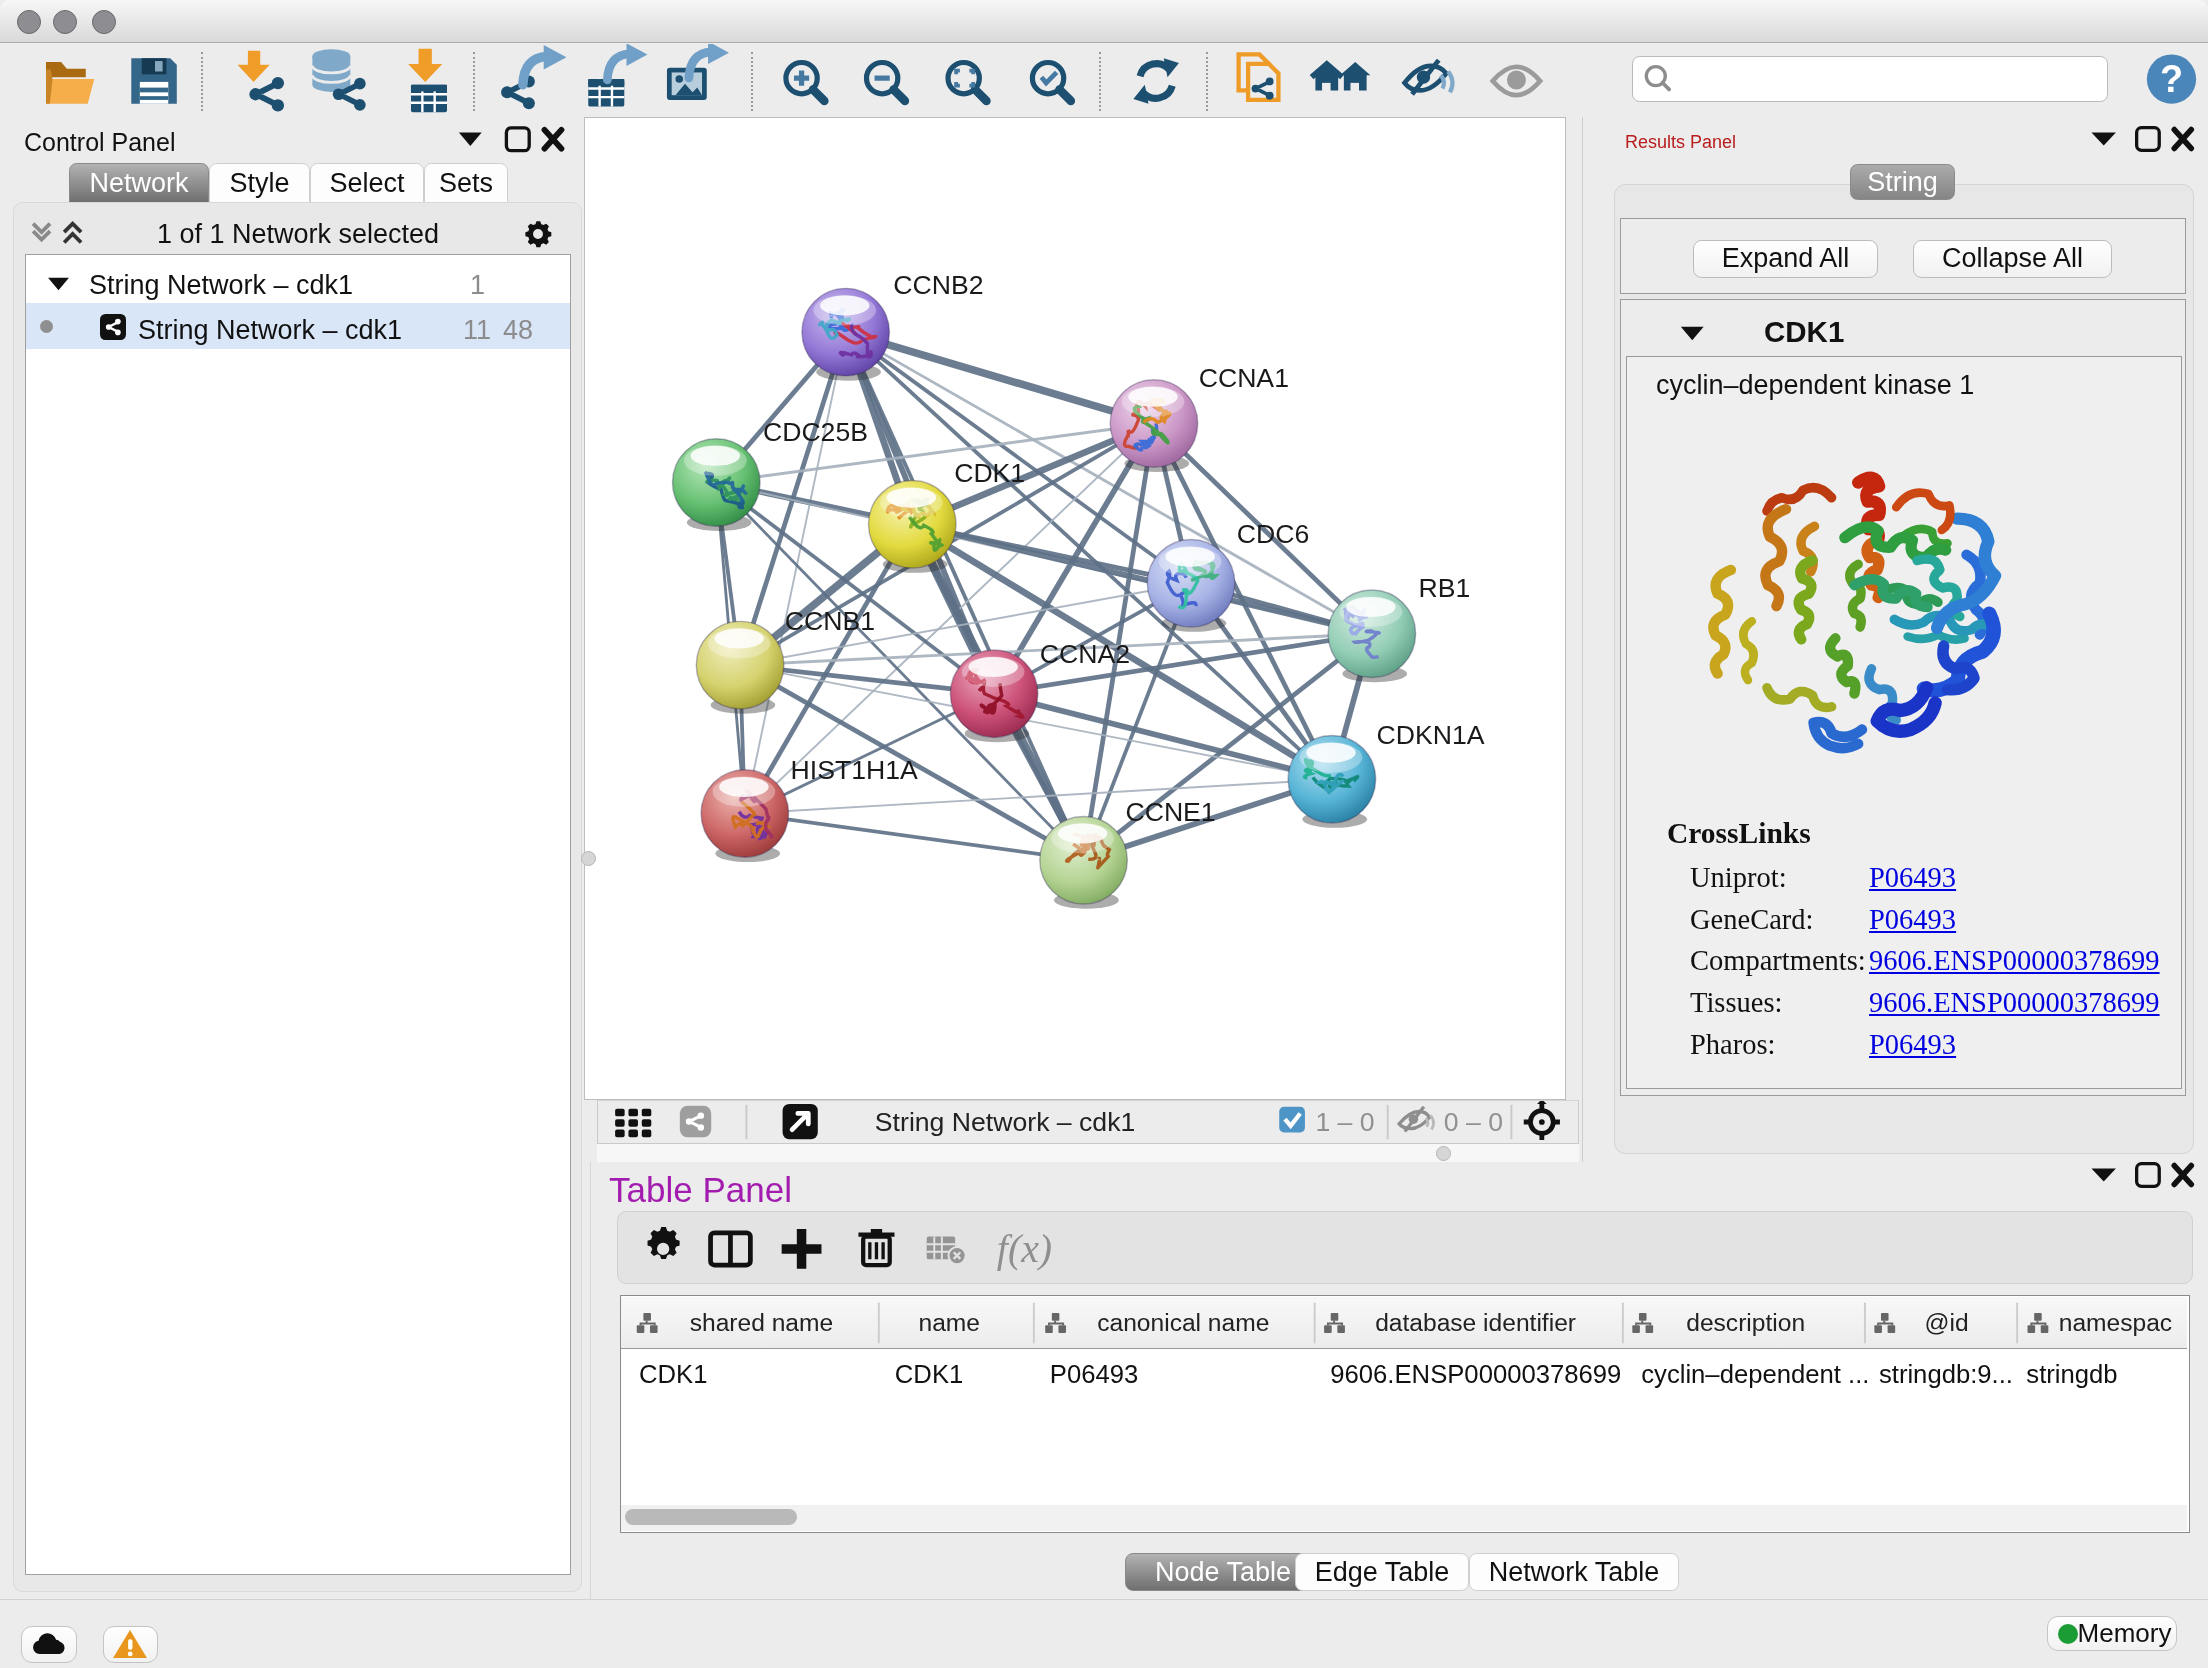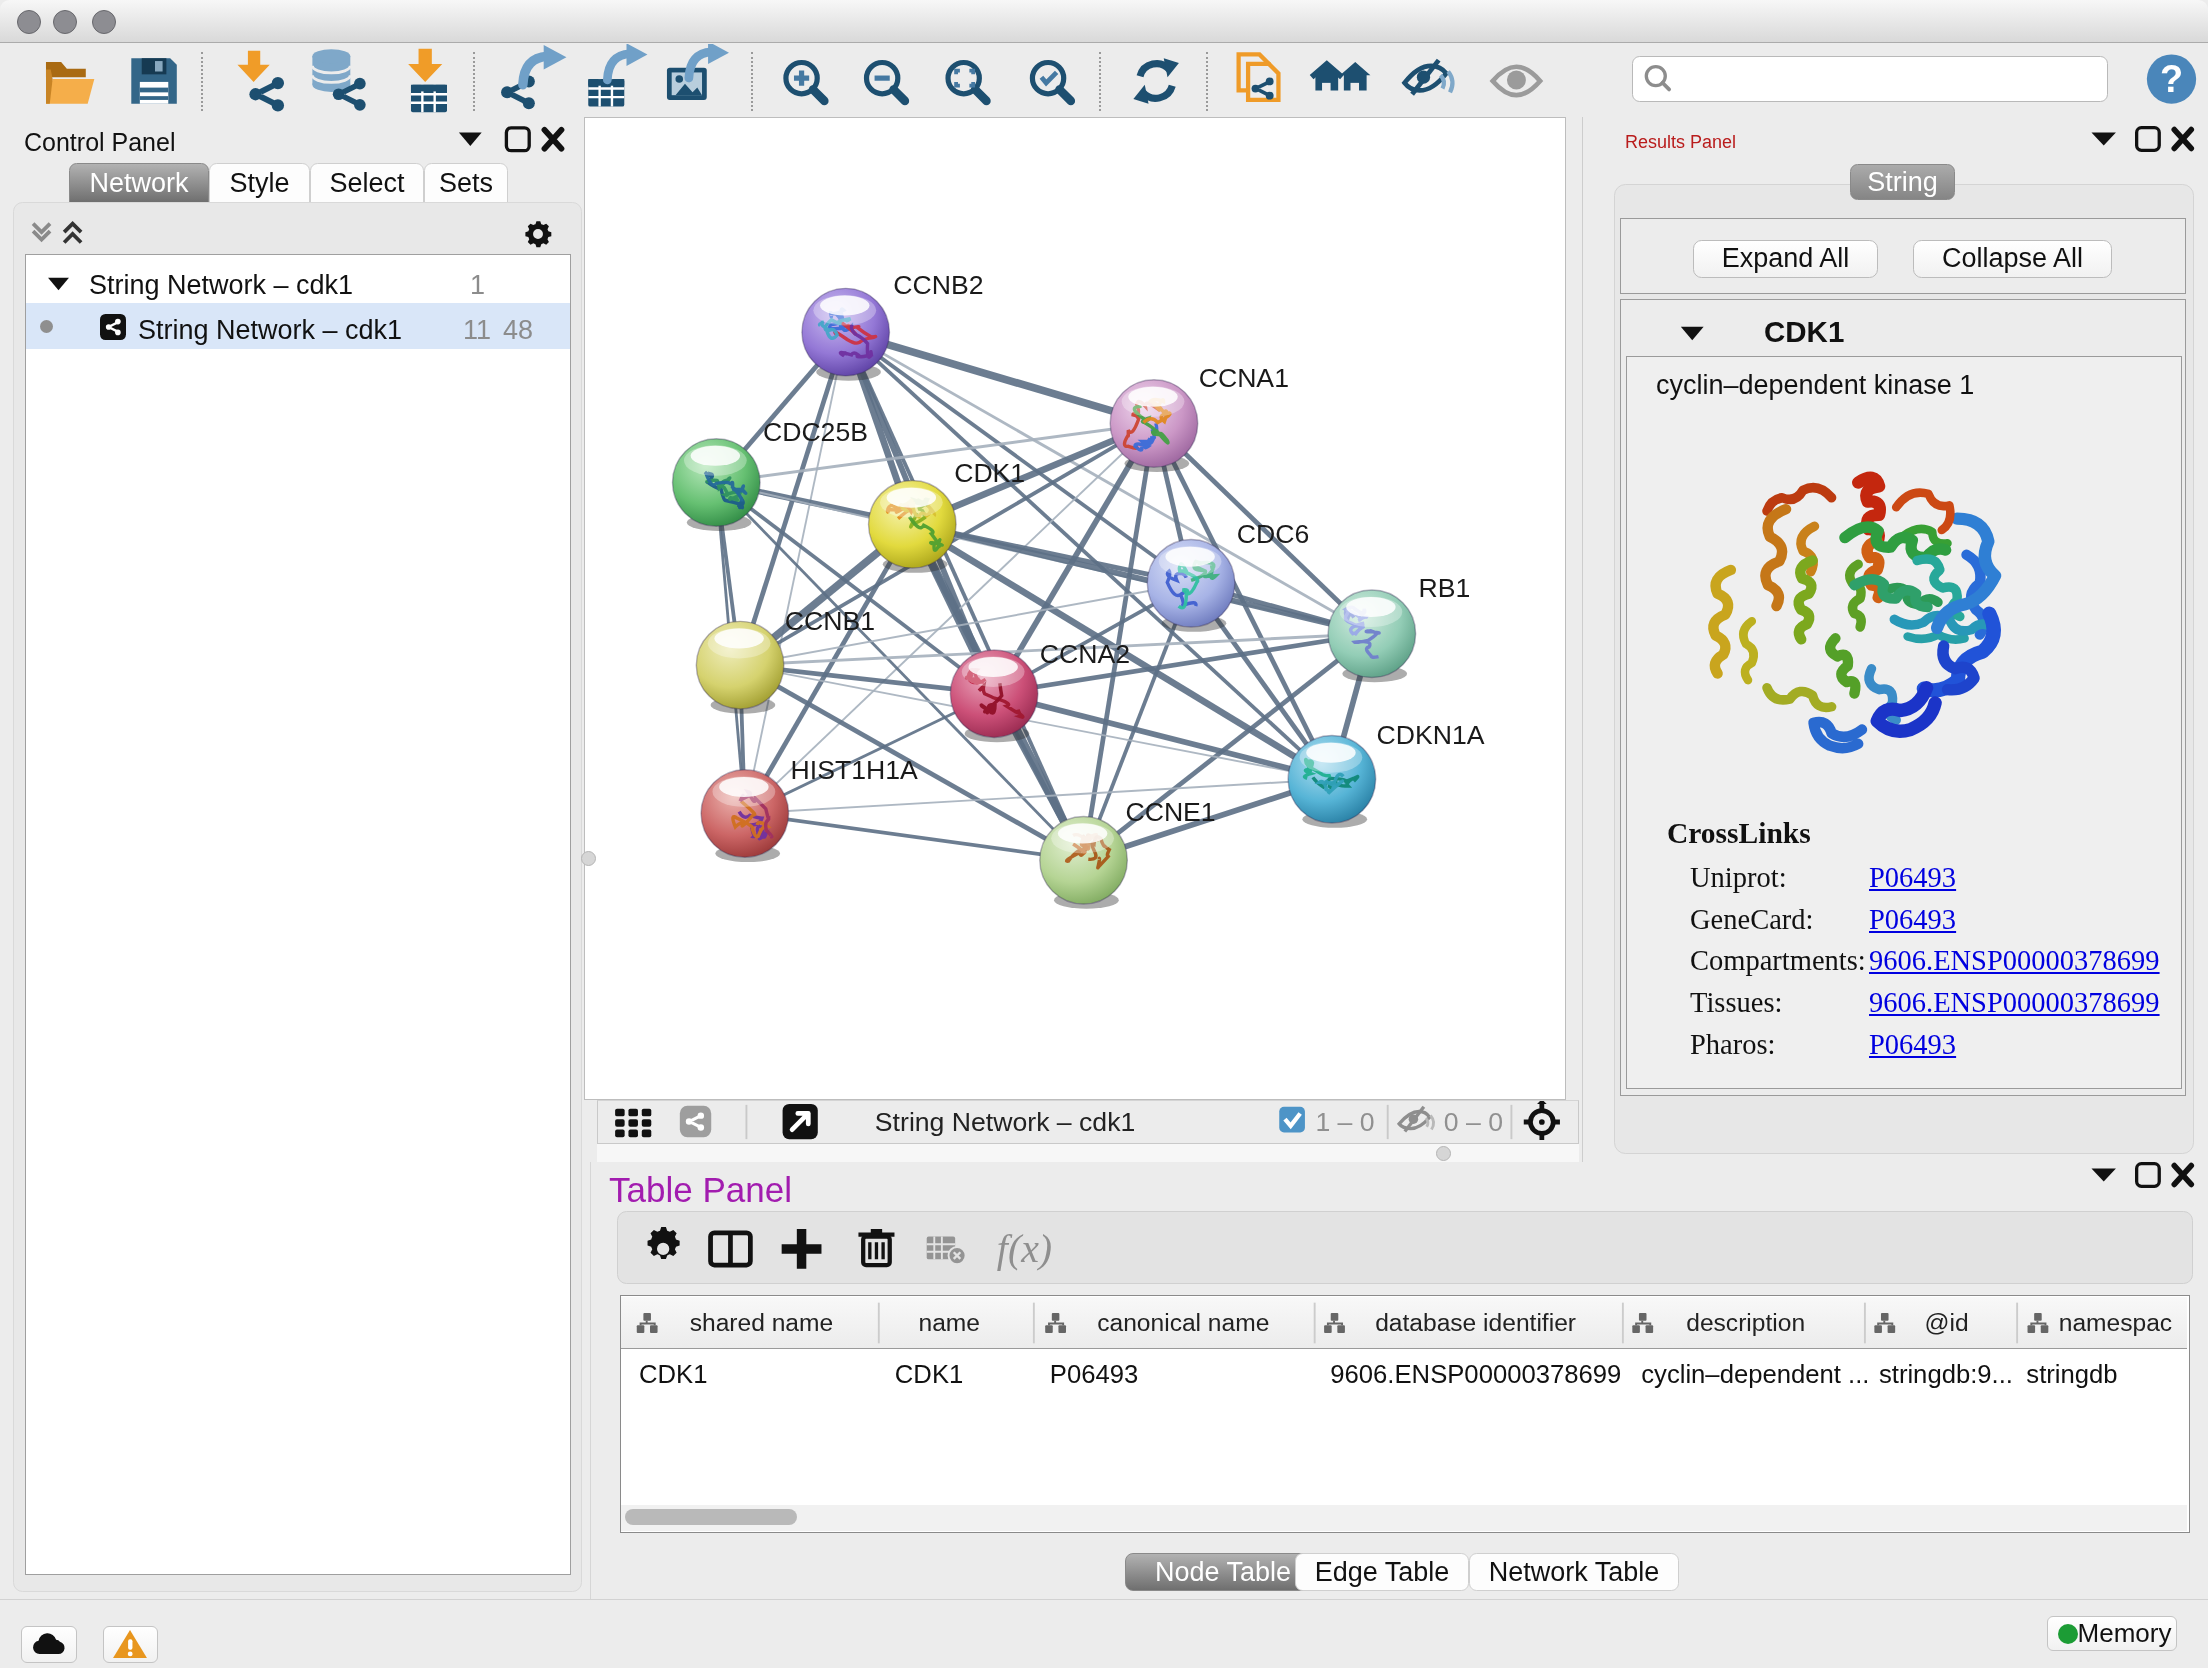--- a/index.html
+++ b/index.html
@@ -13,21 +13,21 @@
 #cpanel .ph{position:absolute;left:24px;top:11.4px;font-size:25px;color:#111}
 .tab{position:absolute;top:0;height:40px;font-size:27px;text-align:center;border:1px solid #cfcfcf;background:#fdfdfd;color:#111;border-radius:7.6px 7.6px 0 0;line-height:38px}
 .tabsel{background:linear-gradient(#b2b2b2,#6f6f6f);color:#fff;border-color:#8a8a8a}
 #netview{position:absolute;left:584px;top:117px;width:982px;height:983px;background:#fff;border:1px solid #bdbdbd}
 #netbar{position:absolute;left:597px;top:1100px;width:982px;height:44px;background:#ececec;border:1px solid #c9c9c9;border-top:1px solid #d4d4d4}
 #netscroll{position:absolute;left:597px;top:1144px;width:982px;height:21px;background:#f7f7f7}
 #rpanel{position:absolute;left:1582px;top:117px;width:627px;height:1045px;background:#ececec;border-left:1px solid #cdcdcd}
 #tpanel{position:absolute;left:590px;top:1162px;width:1619px;height:437px;background:#ececec;border-left:1px solid #d6d6d6}
 #statusbar{position:absolute;left:0;top:1599px;width:2208px;height:69px;background:#ececec;border-top:1.9px solid #d2d2d2}
 .knob{position:absolute;width:15px;height:15px;border-radius:50%;background:#d6d6d6;border:1px solid #b5b5b5}
-.btn{position:absolute;background:linear-gradient(#ffffff,#f1f1f1);border:1.4px solid #c4c4c4;border-radius:6px;font-size:27px;color:#111;text-align:center}
+.btn{position:absolute;background:linear-gradient(#ffffff,#f1f1f1);border:1.4px solid #c4c4c4;border-radius:11px;font-size:27px;color:#111;text-align:center}
 a.lnk{color:#0000e0;text-decoration:underline}
 .clrow{position:absolute;left:107px;font-family:"Liberation Serif",serif;font-size:28.5px;color:#111}
 .cll{position:absolute;left:0}
 .clv{position:absolute;left:179px}
 .clrow a{font-family:"Liberation Serif",serif;font-size:28.5px}
 </style></head>
 <body>
 
 <div id="titlebar">
  <div class="tl" style="left:17px"></div>
@@ -215,20 +215,21 @@
  <svg width="114" height="28.5" style="position:absolute;left:457px;top:7.6px" viewBox="0 0 120 30">
    <path d="M2 8 L26 8 L14 22 Z" fill="#111"></path>
    <rect x="52" y="3" width="24" height="24" rx="5" fill="none" stroke="#111" stroke-width="3.5"></rect>
    <path d="M92 5 L110 25 M110 5 L92 25" stroke="#111" stroke-width="6" stroke-linecap="round"></path>
  </svg>
  <div class="tab tabsel" style="left:69px;top:46px;width:140px">Network</div>
  <div class="tab" style="left:209px;top:46px;width:101px">Style</div>
  <div class="tab" style="left:310px;top:46px;width:114px">Select</div>
  <div class="tab" style="left:424px;top:46px;width:84px">Sets</div>
  <div style="position:absolute;left:13.3px;top:85px;width:569px;height:1390px;background:#e8e8e8;border:1px solid #d9d9d9;border-radius:9.5px"></div>
+ <div style="position:absolute;left:25px;top:97px;width:546px;height:40px;font-size:27px;color:#111;text-align:center;line-height:40px">1 of 1 Network selected</div>
  <svg width="57" height="32" style="position:absolute;left:30px;top:101px" viewBox="0 0 60 34">
    <path d="M3 6 L12 15 L21 6 M3 14 L12 23 L21 14" fill="none" stroke="#8a8a8a" stroke-width="4"></path>
    <path d="M36 15 L45 6 L54 15 M36 26 L45 17 L54 26" fill="none" stroke="#333" stroke-width="4"></path>
  </svg>
  <svg width="34" height="34" style="position:absolute;left:521px;top:100px" viewBox="0 0 24 24">
    <path fill="#111" d="M12 8.5A3.5 3.5 0 1 0 12 15.5 3.5 3.5 0 0 0 12 8.5zm9.4 5l-2.1.7a7 7 0 0 1-.6 1.5l1 2-1.9 1.9-2-1a7 7 0 0 1-1.5.6l-.7 2.1h-2.7l-.7-2.1a7 7 0 0 1-1.5-.6l-2 1-1.9-1.9 1-2a7 7 0 0 1-.6-1.5l-2.1-.7v-2.7l2.1-.7a7 7 0 0 1 .6-1.5l-1-2 1.9-1.9 2 1a7 7 0 0 1 1.5-.6l.7-2.1h2.7l.7 2.1a7 7 0 0 1 1.5.6l2-1 1.9 1.9-1 2a7 7 0 0 1 .6 1.5l2.1.7z"></path>
  </svg>
  <div style="position:absolute;left:25px;top:137px;width:546px;height:1321px;background:#fff;border:1px solid #9f9f9f"></div>
 
  <div style="position:absolute;left:26px;top:139px;width:544px;height:44px;background:#fff"></div>

